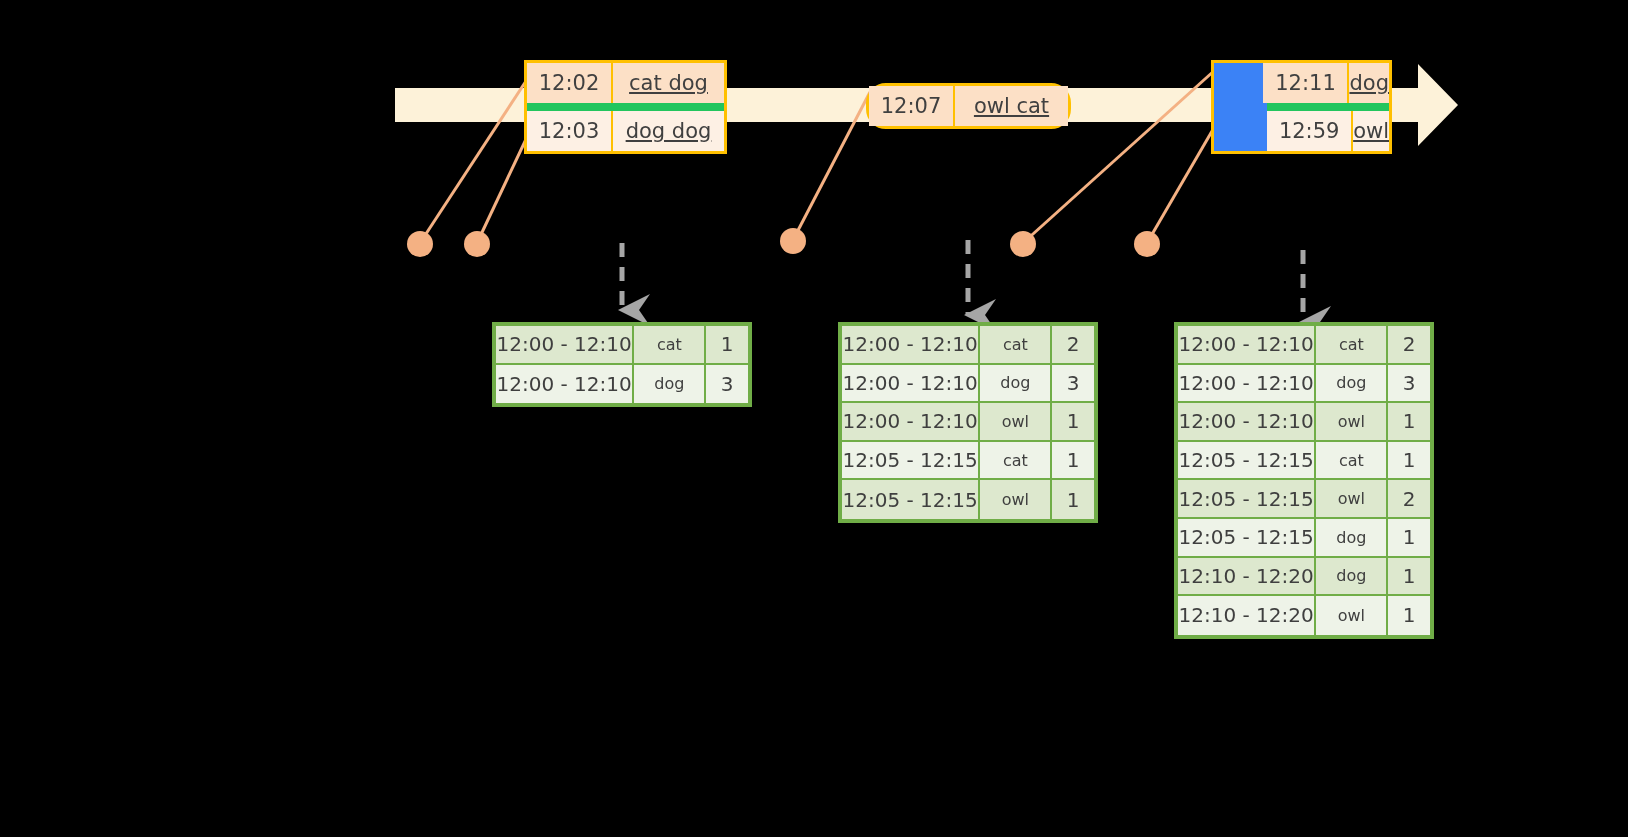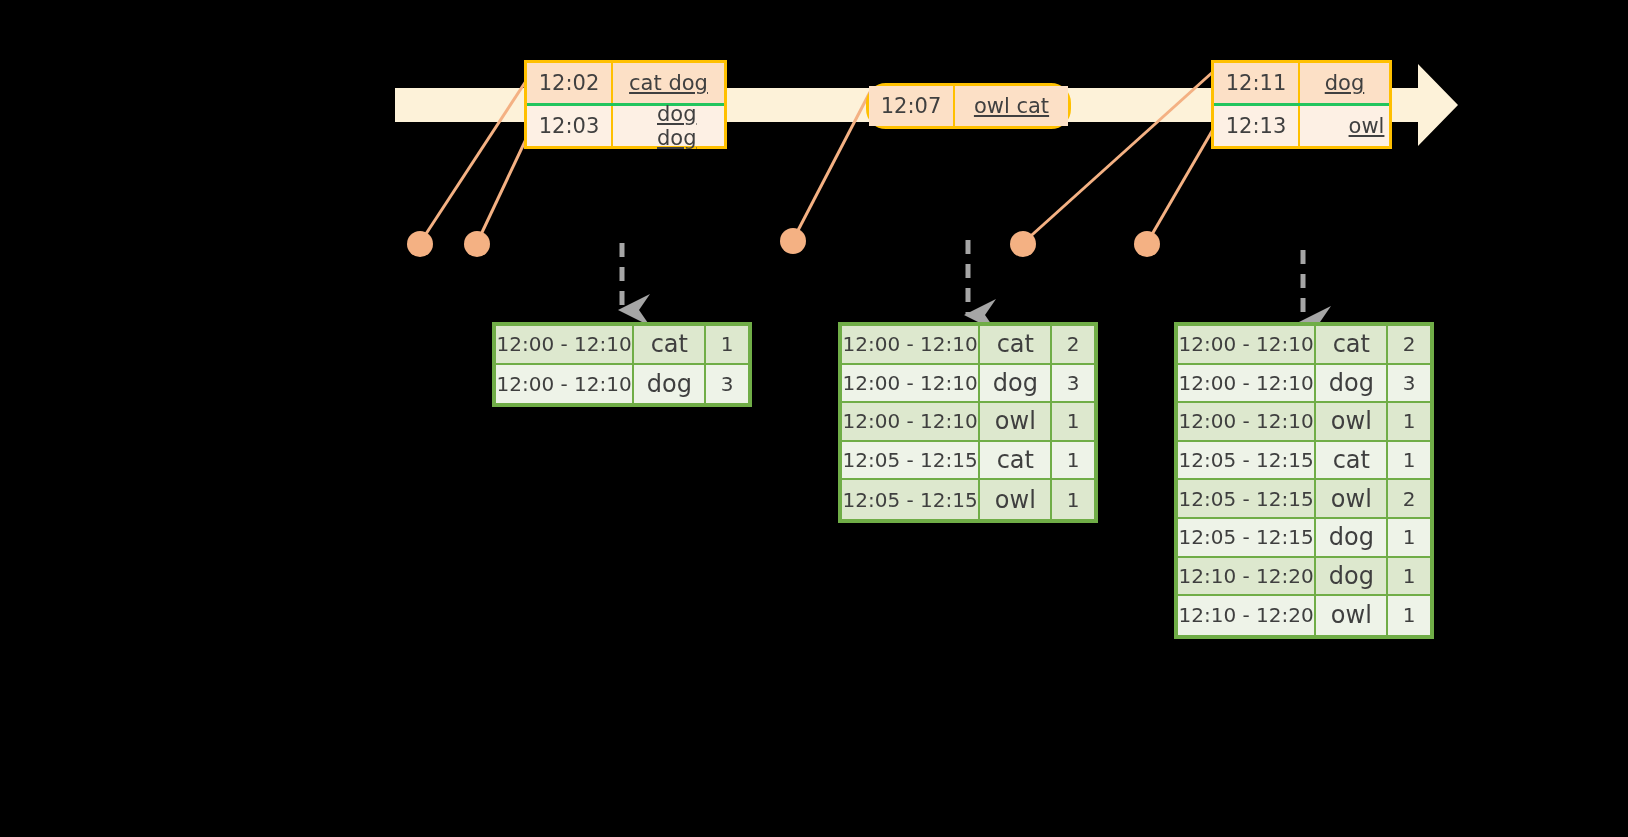--- a/index.html
+++ b/index.html
@@ -37,22 +37,21 @@
     display: flex;
     flex-direction: column;
     background: #3b82f6;
   }
   .evt-row {
     display: flex;
     flex-direction: row;
     height: 40px;
   }
   .evt-row + .evt-row {
-    border-top: 3px solid #22c55e;
-    gap: 44px;
+    border-top: 8px solid #22c55e;
   }
   .evt-row.shade-a { background: #fce0c6; }
   .evt-row.shade-b { background: #fdf0e4; }
   .evt-time {
     width: 86px;
     display: flex;
     align-items: center;
     justify-content: center;
     border-right: 2px solid #ffc000;
     font-size: 21px;
@@ -96,21 +95,21 @@
     font-size: 20px;
     color: #3f3f3f;
     box-sizing: border-box;
   }
   .res-c1 {
     width: 76px;
     display: flex;
     align-items: center;
     justify-content: center;
     border-right: 2px solid #70ad47;
-    font-size: 24px;
+    font-size: 16px;
     color: #3f3f3f;
     box-sizing: border-box;
   }
   .res-c2 {
     width: 44px;
     display: flex;
     align-items: center;
     justify-content: center;
     font-size: 20px;
     color: #3f3f3f;
@@ -167,27 +166,27 @@
     </div>
   </div>
 
   <div class="evt-box" style="left:866px; top:83px; width:205px;border-radius:20px;">
     <div class="evt-row shade-a">
       <div class="evt-time">12:07</div>
       <div class="evt-val">owl cat</div>
     </div>
   </div>
 
-  <div class="evt-box" style="left:1211px; top:60px; width:181px;">
+  <div class="evt-box" style="left:1211px; top:60px; width:181px;align-items:flex-end;">
     <div class="evt-row shade-a">
       <div class="evt-time">12:11</div>
       <div class="evt-val">dog</div>
     </div>
     <div class="evt-row shade-b">
-      <div class="evt-time">12:13</div>
+      <div class="evt-time">12:59</div>
       <div class="evt-val">owl</div>
     </div>
   </div>
 
   <div class="res-table" style="left:492px; top:322px; width:260px;">
     <div class="res-row shade-a">
       <div class="res-c0">12:00 - 12:10</div>
       <div class="res-c1">cat</div>
       <div class="res-c2">1</div>
     </div>

